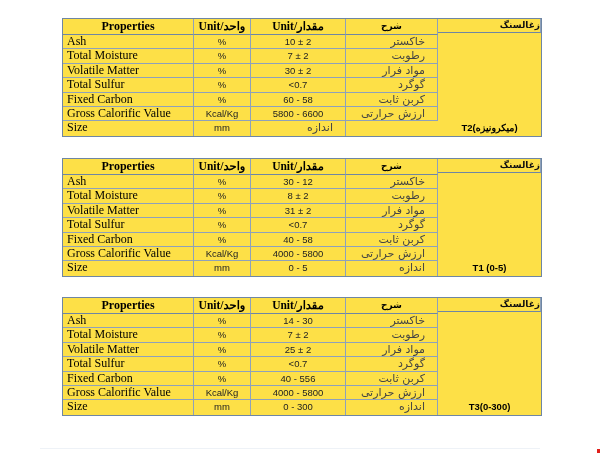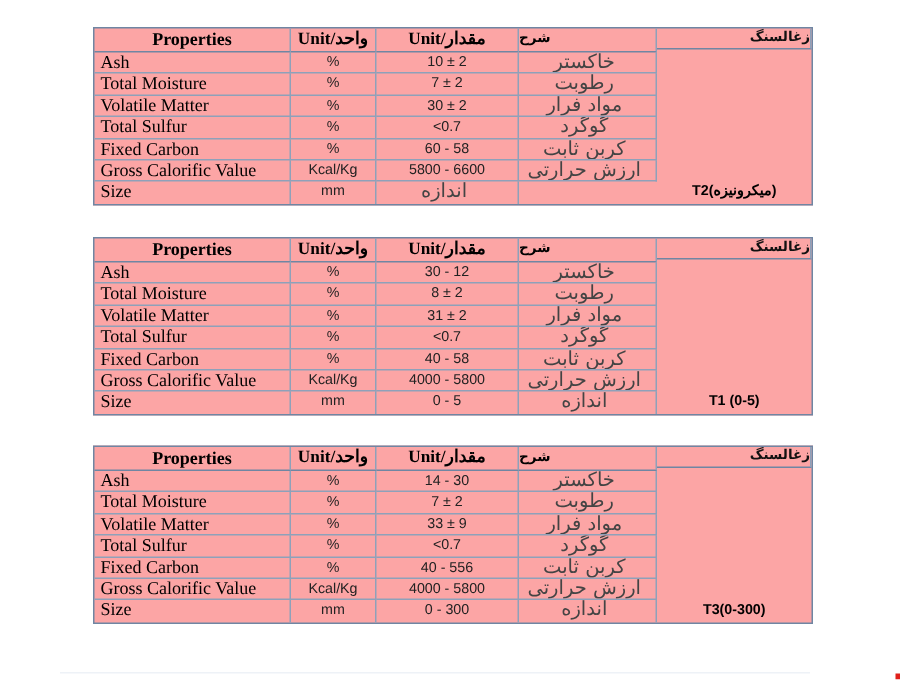--- a/index.html
+++ b/index.html
@@ -3,41 +3,41 @@
   <meta charset="utf-8">
   <style>
     html, body { margin: 0; padding: 0; background: #ffffff; }
     body { width: 600px; height: 453px; position: relative; overflow: hidden; }
     .sheet {
       position: absolute; left: 62px; width: 480px;
       border: 1.5px solid #6f86a3;
       box-sizing: border-box;
       display: grid;
       grid-template-columns: 131px 57px 95px 92px 1fr;
-      background: #fca5a5;
+      background: #fde047;
     }
     .cell {
       border-right: 1px solid #8ea1ba;
       border-bottom: 1px solid #8ea1ba;
       box-sizing: border-box;
       height: 14.4px;
       font-size: 10px;
       line-height: 13.4px;
       overflow: hidden;
       white-space: nowrap;
     }
     .hdr { height: 16px; line-height: 15px; border-bottom: 1.5px solid #6f86a3; }
     .prop-h { font-family: "Liberation Serif", serif; font-weight: bold; font-size: 12px; text-align: center; }
     .unit-h { font-family: "Liberation Serif", serif; font-weight: bold; font-size: 11.5px; text-align: center; }
-    .desc-h { font-family: "DejaVu Sans", sans-serif; font-weight: bold; font-size: 9px; }
+    .desc-h { font-family: "DejaVu Sans", sans-serif; font-weight: bold; font-size: 9px; text-align: center; }
     .prop { font-family: "Liberation Serif", serif; font-weight: normal; font-size: 12px; padding-left: 4px; }
     .unit { font-family: "Liberation Sans", sans-serif; font-size: 9.5px; text-align: center; color: #222; }
     .val  { font-family: "Liberation Sans", sans-serif; font-size: 9.5px; text-align: center; color: #222; }
     .val.fa { font-family: "DejaVu Sans", sans-serif; font-weight: bold; font-size: 8px; }
-    .desc { font-family: "DejaVu Sans", sans-serif; font-size: 13px; text-align: center; padding-right: 4px; color: #444; }
+    .desc { font-family: "DejaVu Sans", sans-serif; font-size: 11px; text-align: right; padding-right: 12px; color: #444; }
     .title-cell {
       grid-column: 5; grid-row: 1 / span 7;
       border-bottom: 1.5px solid #6f86a3;
       display: flex; flex-direction: column; justify-content: center;
       gap: 11px;
       font-family: "DejaVu Sans", sans-serif; font-weight: bold; font-size: 9px; color: #111;
       direction: rtl;
     }
     .type-cell {
       grid-column: 5; grid-row: 8;
@@ -164,21 +164,21 @@
   <div class="cell val">14  - 30</div>
   <div class="cell desc">خاکستر</div>
 
   <div class="cell prop">Total  Moisture</div>
   <div class="cell unit">%</div>
   <div class="cell val">7 ± 2</div>
   <div class="cell desc">رطوبت</div>
 
   <div class="cell prop">Volatile  Matter</div>
   <div class="cell unit">%</div>
-  <div class="cell val">33 ± 9</div>
+  <div class="cell val">25 ± 2</div>
   <div class="cell desc">مواد فرار</div>
 
   <div class="cell prop">Total  Sulfur</div>
   <div class="cell unit">%</div>
   <div class="cell val">&lt;0.7</div>
   <div class="cell desc">گوگرد</div>
 
   <div class="cell prop">Fixed Carbon</div>
   <div class="cell unit">%</div>
   <div class="cell val">40 - 556</div>

